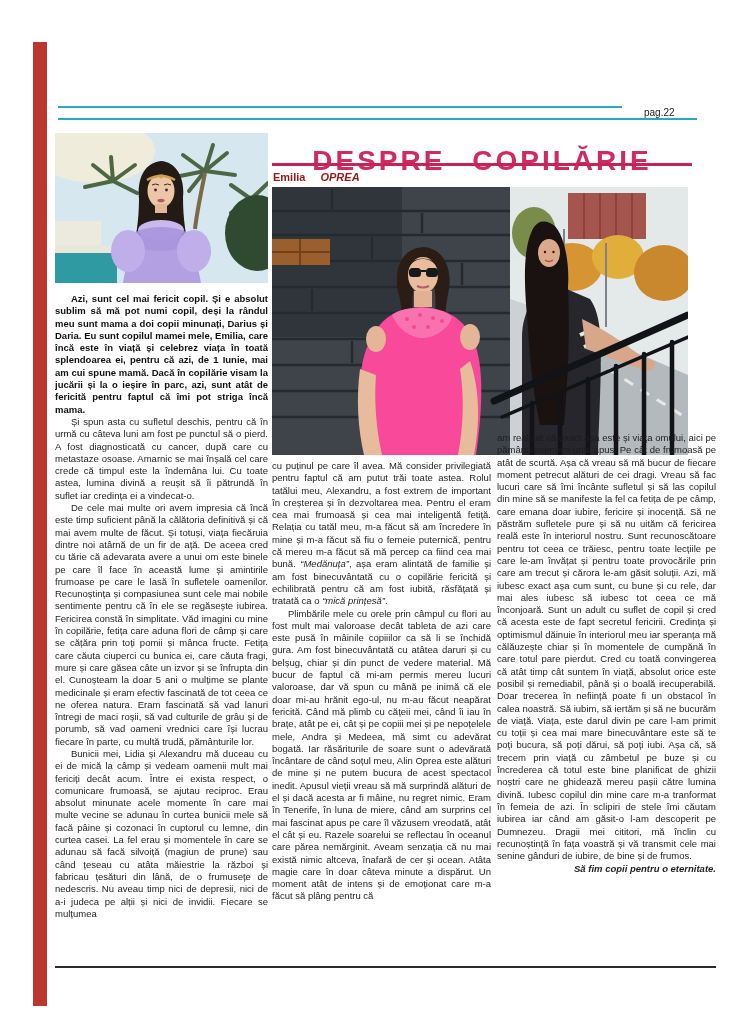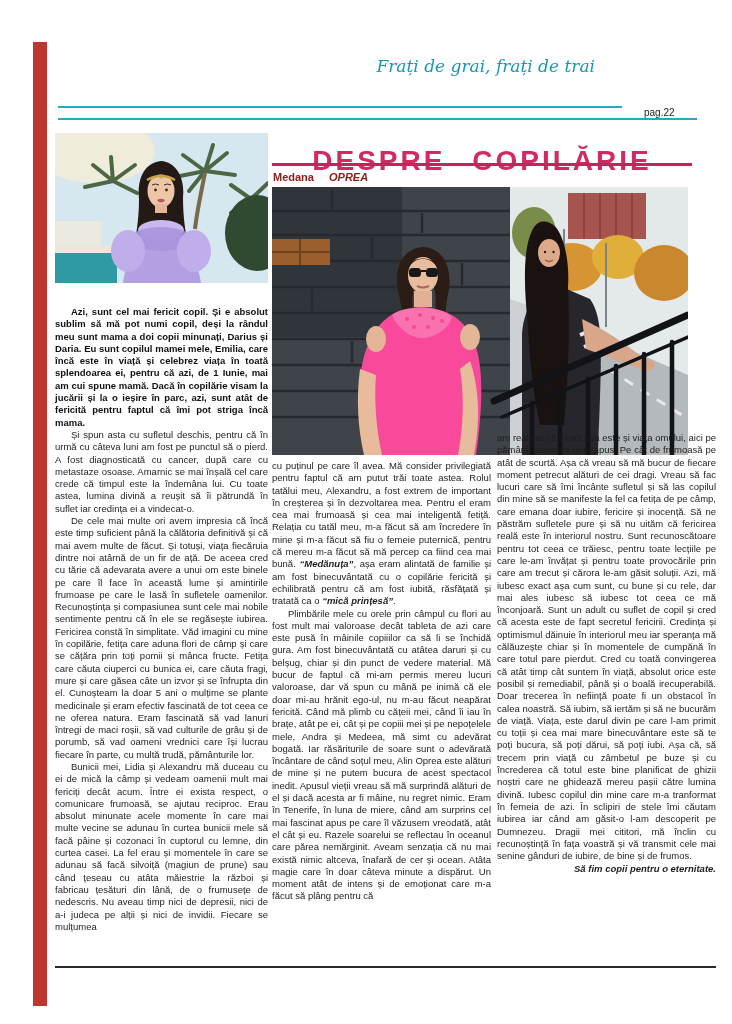--- a/index.html
+++ b/index.html
@@ -31,48 +31,47 @@
   .title-underline{position:absolute;left:272px;top:163px;width:420px;height:3px;background:#c42458;}
 
   .byline{position:absolute;left:273px;top:171px;font-size:11px;color:#8e1a1a;font-weight:bold;}
   .byline .last{font-style:italic;margin-left:12px;}
 
   .photo{position:absolute;display:block;}
   .portrait-photo{left:55px;top:133px;width:213px;height:150px;}
   .main-photo{left:272px;top:187px;width:416px;height:268px;}
 
   .article-col{position:absolute;overflow:hidden;font-size:9.5px;line-height:12.3px;color:#1d1d1d;}
-  .col1{left:55px;top:306px;width:213px;height:676px;}
+  .col1{left:55px;top:293px;width:213px;height:676px;}
   .col2{left:272px;top:460px;width:219px;height:506px;}
   .col3{left:497px;top:432px;width:219px;height:506px;}
   .article-col p{margin:0;text-align:justify;}
   .article-col p.indent{text-indent:16px;}
   .article-col p.bold{font-weight:bold;color:#101010;}
   .article-col p.center{text-align:right;font-weight:bold;font-style:italic;padding-top:1px;}
-  .article-col span.em{font-weight:bold;font-style:italic;}
+  .article-col span.em{font-weight:normal;font-style:italic;}
 
   .bottom-rule{position:absolute;left:55px;top:966px;width:661px;height:2px;background:#2b2b2b;}
 </style>
 </head>
 <body>
 
 <div class="page">
 
   <div class="red-bar"></div>
 
-  <div class="tagline">Frați de grai, frați de trai</div>
   <div class="rule rule1"></div>
   <div class="rule rule2"></div>
 
   <div class="pagenum">pag.22</div>
 
   <h1 class="article-title">DESPRE COPILĂRIE</h1>
   <div class="title-underline"></div>
   <div class="byline">
-    <span class="first">Medana</span>
+    <span class="first">Emilia</span>
     <span class="last">OPREA</span>
   </div>
 
   <svg class="photo portrait-photo" viewBox="0 0 213 150" preserveAspectRatio="none">
     <rect width="213" height="150" fill="#d7e7f0"></rect>
     <ellipse cx="40" cy="18" rx="60" ry="32" fill="#f2ecd9" opacity="0.9"></ellipse>
     <g stroke="#46603b" stroke-width="4" stroke-linecap="round" opacity="0.95">
       <path d="M150 38 L128 22 M150 38 L172 20 M150 38 L180 42 M150 38 L120 44 M150 38 L158 12 M150 38 L134 58"></path>
       <path d="M58 48 L38 32 M58 48 L80 32 M58 48 L30 54 M58 48 L82 60 M58 48 L56 24"></path>
       <path d="M196 66 L176 52 M196 66 L213 50 M196 66 L213 76 M196 66 L176 80"></path>

